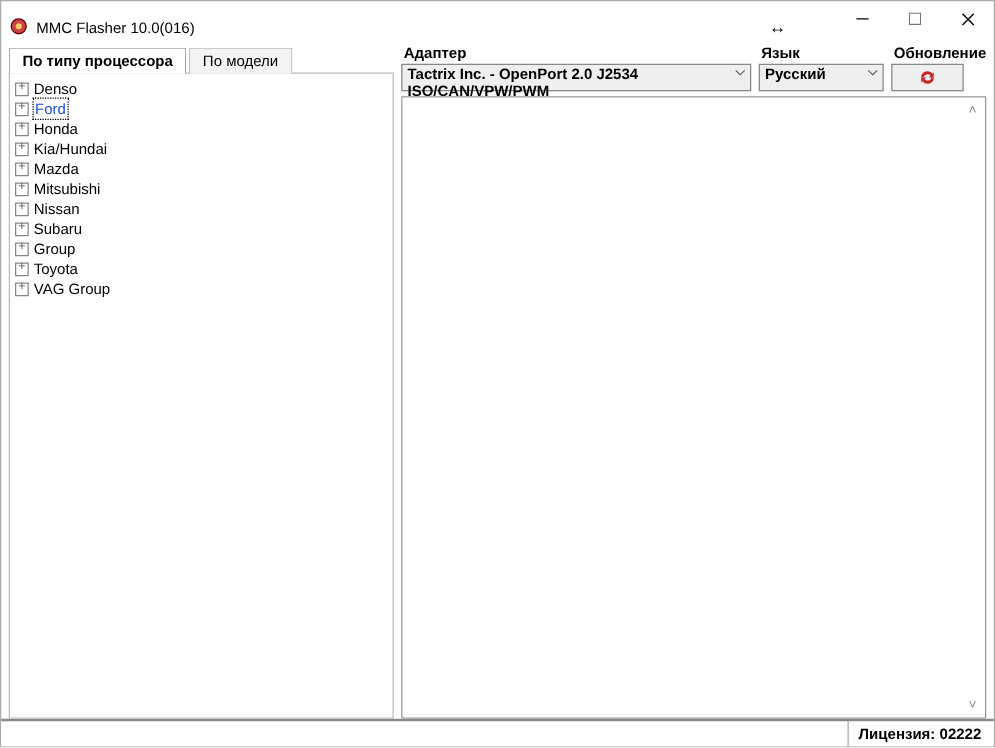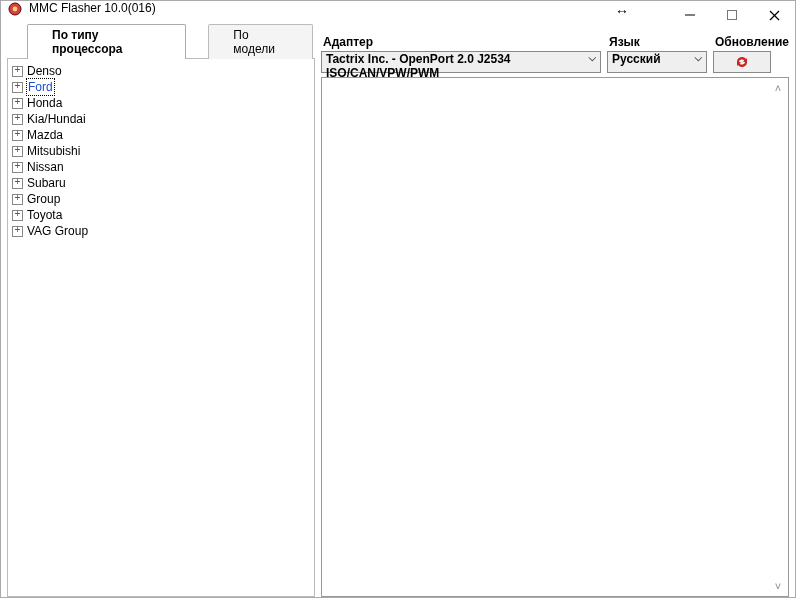--- a/index.html
+++ b/index.html
@@ -1,36 +1,36 @@
 <!DOCTYPE html>
 <html><head>
 <meta charset="utf-8">
 <style>
 * { box-sizing: border-box; margin: 0; padding: 0; font-family: "Segoe UI", Tahoma, sans-serif; }
 html, body { width: 796px; height: 598px; overflow: hidden; background: #fff; }
 
 .window { width: 796px; height: 598px; border: 1px solid #aaa; display: flex; flex-direction: column; background: #fff; }
 
 
-.titlebar { height: 28px; display: flex; align-items: flex-start; font-size: 12px; }
+.titlebar { height: 28px; display: flex; align-items: flex-end; font-size: 12px; }
 .titlebar .app-icon { width: 16px; height: 16px; margin: 0 6px; }
 .titlebar .title-text { flex: 0 0 auto; }
 .titlebar .spacer { flex: 1; }
 .titlebar .resize-icon { font-size: 14px; margin-right: 40px; color: #000; }
 .winbtn { width: 42px; height: 28px; display: flex; align-items: center; justify-content: center; font-size: 14px; }
 .minbtn svg, .maxbtn svg, .closebtn svg { pointer-events: none; }
 .maxbtn rect { stroke: #777; }
 
 
 .content { flex: 1; display: grid; grid-template-columns: 308px 1fr; grid-template-rows: 1fr; padding: 6px 6px 0 6px; gap: 6px; }
 
 
 .lefttabs { position: relative; }
 .tabstrip { display: flex; align-items: flex-end; height: 24px; }
-.tab { border: 1px solid #bbb; border-bottom: none; padding: 3px 24px; font-size: 12px; background: #f4f4f4; border-radius: 2px 2px 0 0; margin-right: 2px; margin-left: 20px; }
+.tab { border: 1px solid #bbb; border-bottom: none; padding: 3px 10px; font-size: 12px; background: #f4f4f4; border-radius: 2px 2px 0 0; margin-right: 2px; }
 .tab.active { background: #fff; font-weight: 700; position: relative; z-index: 2; border-color: #aaa; }
 .tabpage { border: 1px solid #bbb; height: calc(100% - 23px); margin-top: -1px; background: #fff; padding: 4px 4px; overflow: auto; font-size: 12px; }
 .tree-item { display: flex; align-items: center; height: 16px; line-height: 16px; }
 .expander { width: 11px; height: 11px; border: 1px solid #888; display: inline-flex; align-items: center; justify-content: center; margin-right: 4px; flex-shrink: 0; }
 .expander span { font-size: 10px; line-height: 1; color: #555; position: relative; top: -1px; }
 .tree-label { white-space: nowrap; }
 .tree-label.selected { outline: 1px dotted #000; color: #1d4ed8; padding: 0 1px; }
 
 
 .rightpane { display: flex; flex-direction: column; }
@@ -192,14 +192,18 @@
           </div>
         </div>
       </div>
       <div class="logarea">
         <div class="scroll-up">˄</div>
         <div class="scroll-down">˅</div>
       </div>
     </div>
   </div>
 
+  <div class="statusbar">
+    <span class="sep"></span>
+    <span>Лицензия: 02222</span>
+  </div>
 
 </div>
 
 </body></html>

